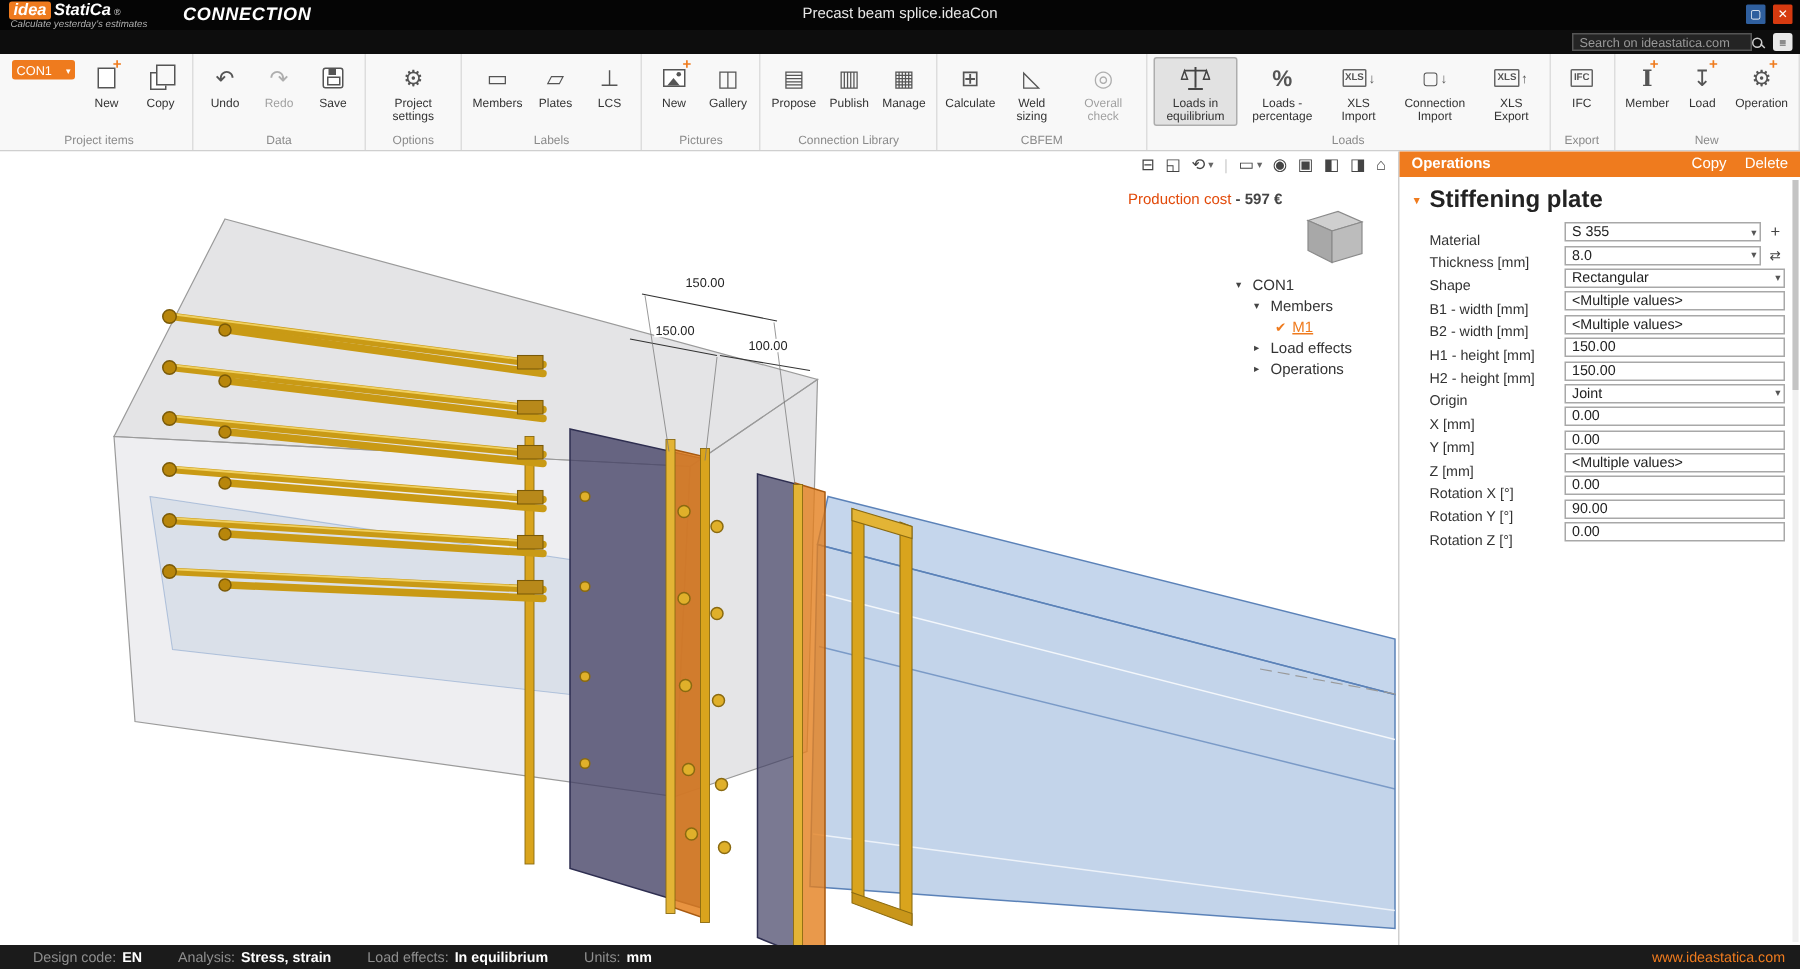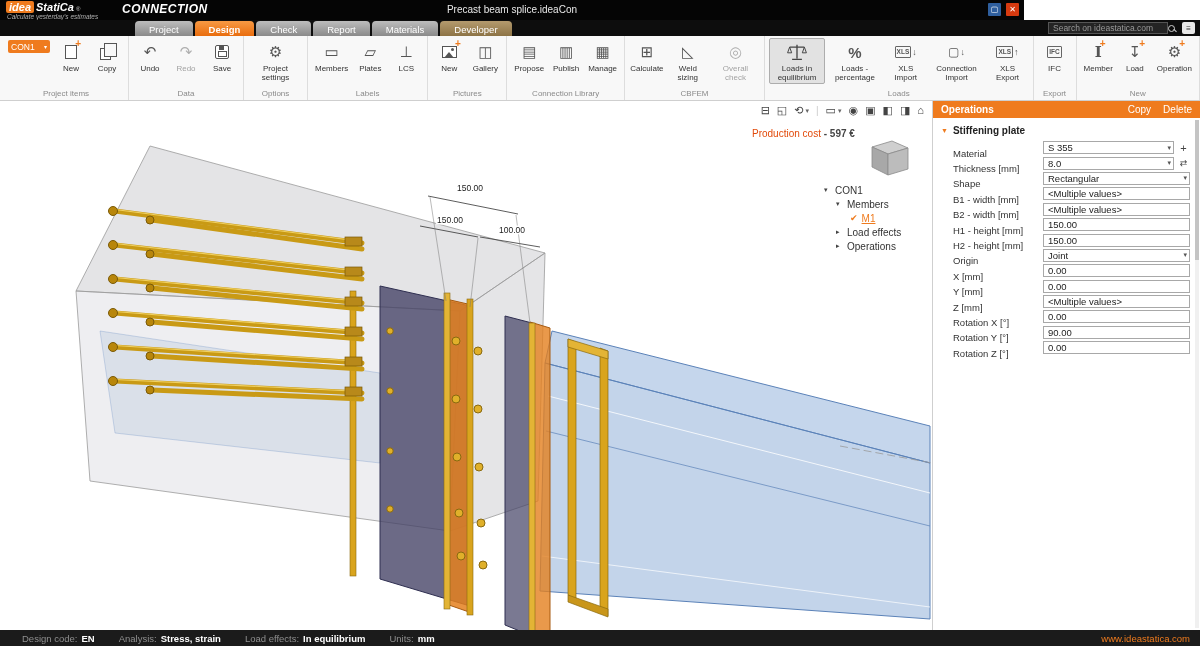--- a/index.html
+++ b/index.html
@@ -1,19 +1,19 @@
 <!DOCTYPE html>
 <html><head>
 <meta charset="utf-8">
 <style>
   * { margin:0; padding:0; box-sizing:border-box; }
   html,body { width:1200px; height:646px; overflow:hidden; font-family:"Liberation Sans", sans-serif; background:#fff; position:relative; }
 
   
-  #titlebar { position:absolute; top:0; left:0; width:1024px; height:20px; background:#050505; color:#fff; }
+  #titlebar { position:absolute; top:0; left:0; width:1200px; height:20px; background:#050505; color:#fff; }
   .logo-wrap { position:absolute; left:6px; top:1px; display:flex; align-items:baseline; gap:2px; }
   .logo-idea { background:#ef7b1e; color:#fff; font-weight:bold; font-style:italic; font-size:11px; padding:0 3px; border-radius:2px; }
   .logo-statica { color:#fff; font-weight:bold; font-style:italic; font-size:11px; }
   .logo-reg { font-size:6px; color:#ccc; }
   .tagline { position:absolute; left:7px; top:13px; font-size:6.5px; font-style:italic; color:#b0b0b0; white-space:nowrap; }
   .app-name { position:absolute; left:122px; top:2px; font-size:12px; font-weight:bold; font-style:italic; letter-spacing:.5px; }
   .doc-title { position:absolute; left:0; right:0; top:4px; text-align:center; font-size:10px; color:#e8e8e8; }
   .winbtn { position:absolute; top:3px; width:13px; height:13px; display:flex; align-items:center; justify-content:center; font-size:8px; color:#fff; cursor:pointer; border-radius:1px; }
   #win-max { right:23px; background:#2f5f9e; }
   #win-close { right:5px; background:#d63a10; }
@@ -74,21 +74,21 @@
   .tree-m1 { color:#ef7b1e; text-decoration:underline; }
 
   
   #panel { position:absolute; top:101px; left:932px; width:268px; height:529px; background:#fff; border-left:1px solid #cfcfcf; }
   .phead { height:17px; background:#ef7b1e; display:flex; align-items:center; color:#fff; padding:0 8px; font-size:10px; }
   .phead-title { font-weight:bold; }
   .phead-actions { margin-left:auto; display:flex; gap:12px; }
   .phead-actions span { cursor:pointer; }
   .psection { display:flex; align-items:center; gap:5px; padding:7px 8px 4px 8px; }
   .pchev { color:#ef7b1e; font-size:7px; }
-  .ptitle { font-weight:bold; font-size:10px; color:#222; }
+  .ptitle { font-weight:bold; font-size:16px; color:#222; }
   .prow { display:flex; align-items:center; height:15.4px; padding:0 10px 0 20px; }
   .plabel { width:90px; flex:none; font-size:9.5px; color:#333;margin-top:11px; }
   .pselect { flex:1; display:flex; justify-content:space-between; align-items:center; border:1px solid #a8a8a8; height:13px; background:#fff; font-size:9.5px; color:#222; padding:0 2px 0 4px; cursor:pointer; }
   .pselect .caret { font-size:7px; color:#555; }
   .pinput { flex:1; height:13px; border:1px solid #a8a8a8; font-size:9.5px; color:#222; padding:0 4px; font-family:"Liberation Sans",sans-serif; background:#fff; min-width:0; }
   .pextra { width:13px; text-align:center; font-size:11px; color:#444; cursor:pointer; flex:none; margin-left:3px; }
   .pextra.swap { font-size:9px; }
   .pscroll { position:absolute; right:1px; top:19px; width:4px; height:508px; background:#f0f0f0; }
   .pscroll-thumb { width:4px; height:140px; background:#c4c4c4; }
 
@@ -109,28 +109,20 @@
     <span class="logo-reg">®</span>
   </div>
   <span class="app-name">CONNECTION</span>
   <span class="tagline">Calculate yesterday's estimates</span>
   <div class="doc-title">Precast beam splice.ideaCon</div>
   <div class="winbtn" id="win-max">▢</div>
   <div class="winbtn" id="win-close">✕</div>
 </div>
 
 <div id="tabbar">
-  <div class="tabs">
-    <div class="tab">Project</div>
-    <div class="tab active">Design</div>
-    <div class="tab">Check</div>
-    <div class="tab">Report</div>
-    <div class="tab">Materials</div>
-    <div class="tab dev">Developer</div>
-  </div>
   <div class="searchbox">
     <input placeholder="Search on ideastatica.com" style="">
     <span class="mag"></span>
   </div>
   <div class="menu-btn">≡</div>
 </div>
 
 <div id="ribbon">
 
   <div class="rgroup">

